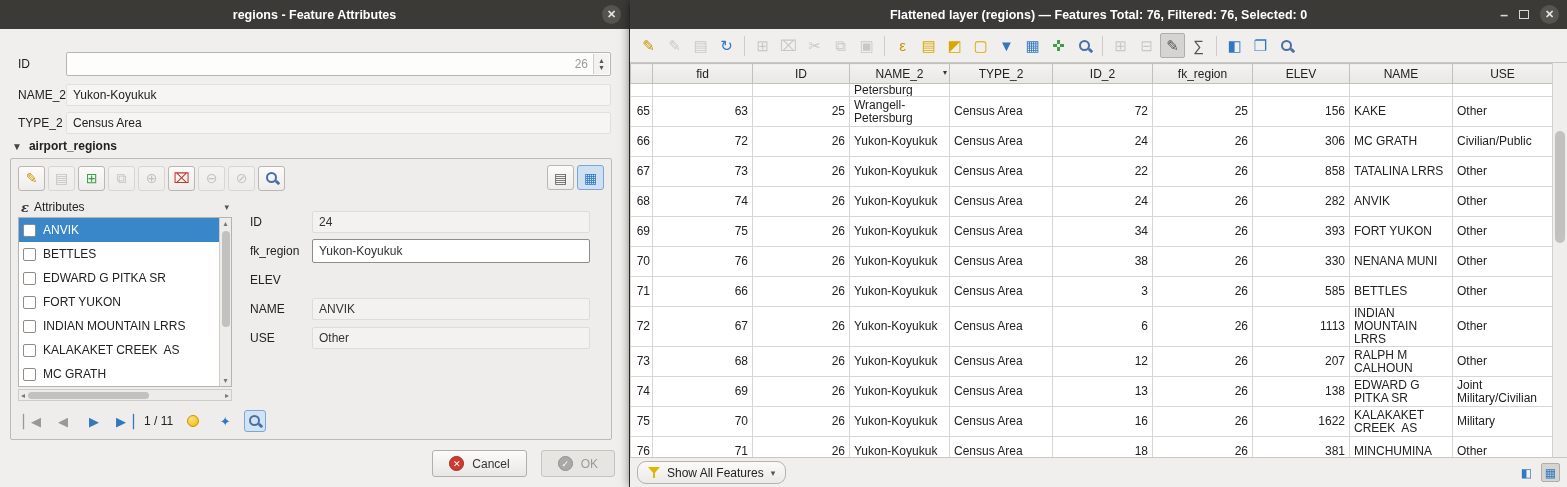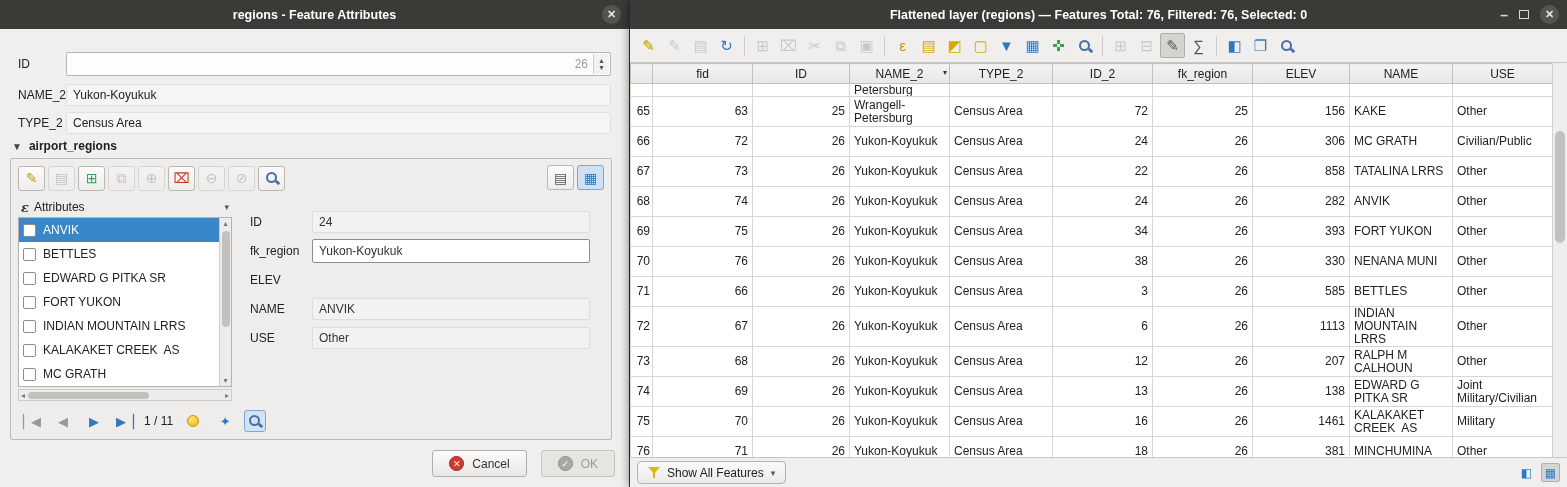--- a/index.html
+++ b/index.html
@@ -79,21 +79,21 @@
   .attr td{border:1px solid #d8d6d2;padding:0 4px;font-size:12px;line-height:13px;vertical-align:middle;white-space:pre-wrap;overflow:hidden;height:30px}
   tr.partial td{height:13px;vertical-align:bottom;line-height:12px}
   td.c-fid,td.c-id,td.c-id2,td.c-fk_region,td.c-elev{text-align:right}
   td.c-rownum{padding:0 2px;text-align:right}
   col.c-rownum{width:22px}col.c-fid{width:100px}col.c-id{width:97px}col.c-name2{width:100px}col.c-type2{width:103px}
   col.c-id2{width:100px}col.c-fk_region{width:100px}col.c-elev{width:97px}col.c-name{width:103px}col.c-use{width:100px}
   .sort{position:absolute;right:2px;top:4px;font-size:8px;color:#333}
   .v-scrollbar{position:absolute;right:0;top:63px;bottom:30px;width:15px;background:#efeeec;border-left:1px solid #d3d1cd}
   .v-scrollbar .thumb{position:absolute;left:2px;right:2px;top:68px;height:112px;background:#c3c1bd;border-radius:5px}
   .statusbar{position:absolute;left:0;right:0;bottom:0;height:30px;background:#f0efed;border-top:1px solid #c9c7c3;display:flex;align-items:center;padding:0 7px}
-  .show-all{display:inline-flex;align-items:center;gap:7px;height:23px;padding:0 10px;border:1px solid #b5b3af;border-radius:4px;background:linear-gradient(#fbfaf9,#eceae7);font-size:12px;font-family:inherit;color:#222}
+  .show-all{display:inline-flex;align-items:center;gap:7px;height:23px;padding:0 10px;border:1px solid #b5b3af;border-radius:9px;background:linear-gradient(#fbfaf9,#eceae7);font-size:12px;font-family:inherit;color:#222}
   .funnel{position:relative;width:12px;height:11px;display:inline-block}
   .funnel::before{content:"";position:absolute;left:0;top:0;border-left:6px solid transparent;border-right:6px solid transparent;border-top:7px solid #e2b50a}
   .funnel::after{content:"";position:absolute;left:5px;top:6px;width:2px;height:5px;background:#e2b50a}
   .show-dd{font-size:9px;color:#555}
   .view-switcher{margin-left:auto;display:flex;gap:5px}
 </style>
 </head>
 <body>
 
 <div class="stage">
@@ -473,21 +473,21 @@
               <td class="c-use">Joint Military/Civilian</td>
             </tr>
             <tr>
               <td class="c-rownum">75</td>
               <td class="c-fid">70</td>
               <td class="c-id">26</td>
               <td class="c-name2">Yukon-Koyukuk</td>
               <td class="c-type2">Census Area</td>
               <td class="c-id2">16</td>
               <td class="c-fk_region">26</td>
-              <td class="c-elev">1461</td>
+              <td class="c-elev">1622</td>
               <td class="c-name">KALAKAKET CREEK  AS</td>
               <td class="c-use">Military</td>
             </tr>
             <tr>
               <td class="c-rownum">76</td>
               <td class="c-fid">71</td>
               <td class="c-id">26</td>
               <td class="c-name2">Yukon-Koyukuk</td>
               <td class="c-type2">Census Area</td>
               <td class="c-id2">18</td>

